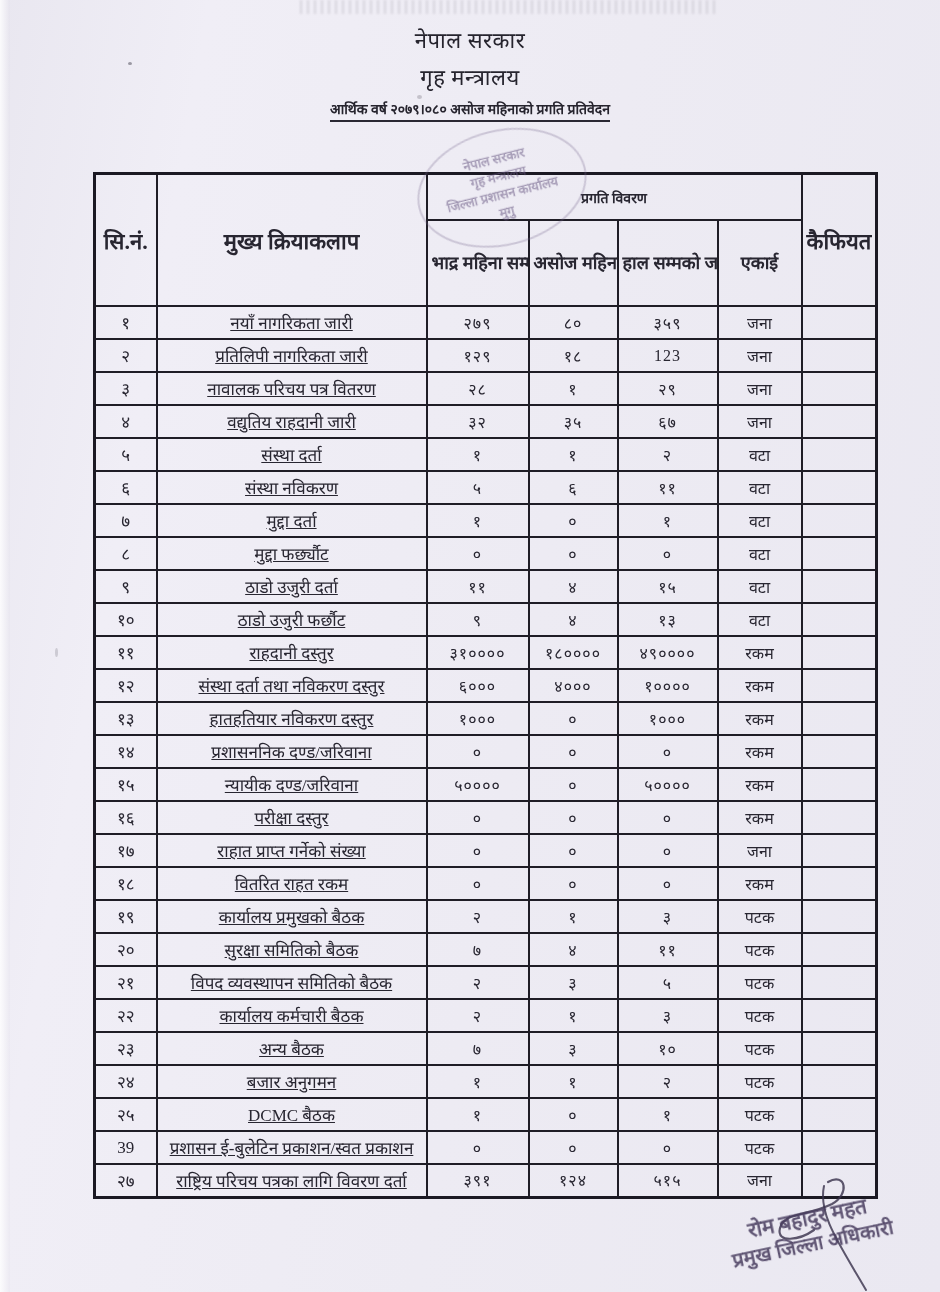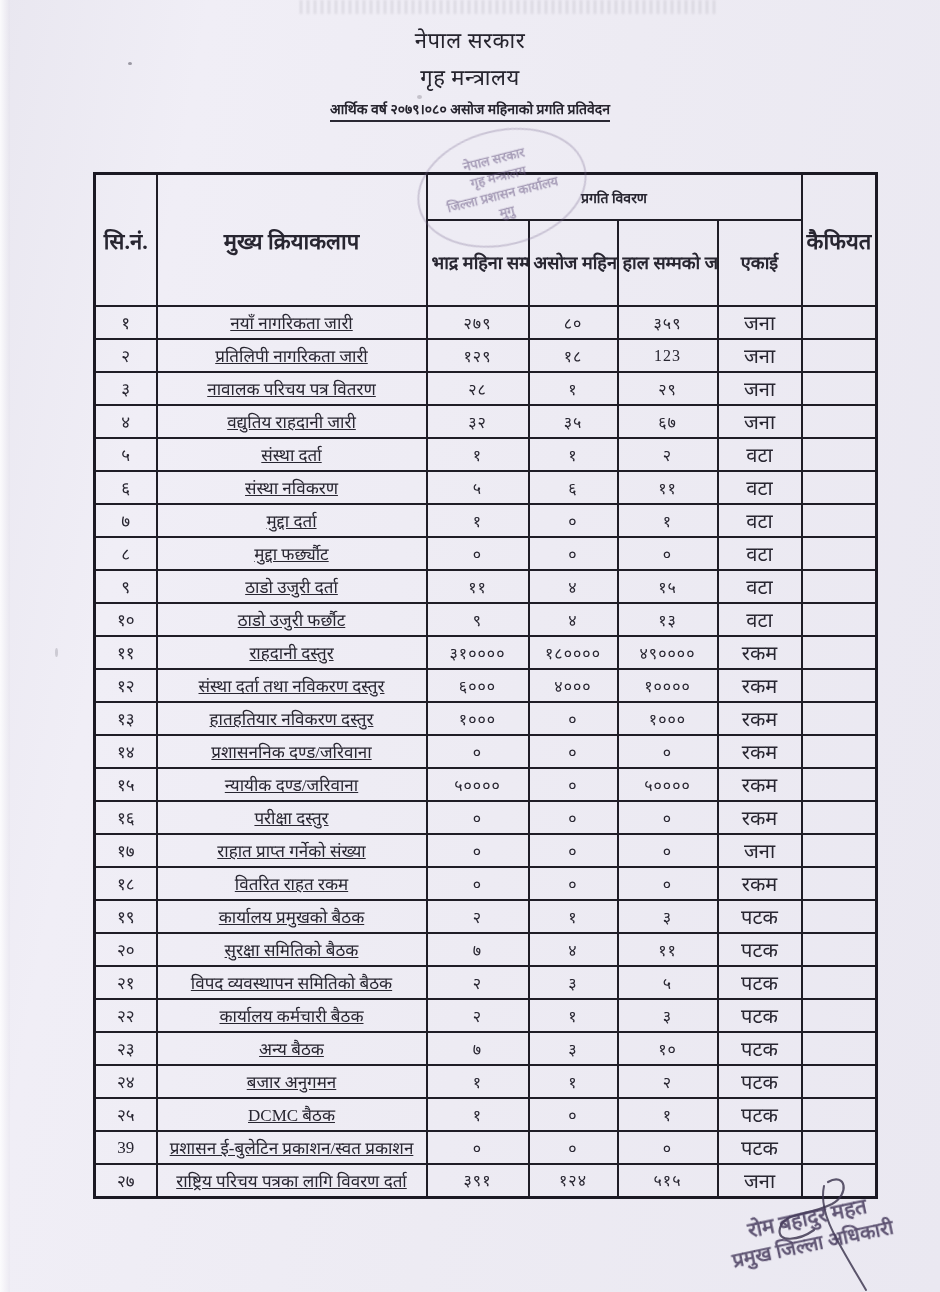--- a/index.html
+++ b/index.html
@@ -36,21 +36,21 @@
     border:2px solid #1f1d26;padding:0 4px;text-align:center;vertical-align:middle;
     overflow:hidden;white-space:nowrap;
   }
   table.report{border:3px solid #1b1923;}
   th.group{height:44px;font-size:14px;font-weight:600;}
   th.sub{height:84px;font-size:18px;font-weight:600;white-space:normal;line-height:27px;}
   th.span2{font-size:22px;font-weight:600;}
   td.sn{font-size:17px;}
   td.activity{text-align:left;padding-left:8px;font-size:17px;text-decoration:underline;}
   td.num{font-size:16px;letter-spacing:1px;}
-  td.unit{font-size:20px;margin-top:40px;}
+  td.unit{font-size:16px;margin-top:40px;}
   tbody tr{height:33px;}
 
   
   .seal{
     position:absolute;left:408px;top:128px;width:186px;height:120px;
     transform:rotate(-14deg);pointer-events:none;opacity:.75;
   }
   .seal .ring{
     position:absolute;left:8px;top:2px;width:168px;height:112px;border-radius:50%;
     border:2px solid rgba(116,100,140,.38);filter:blur(.4px);

